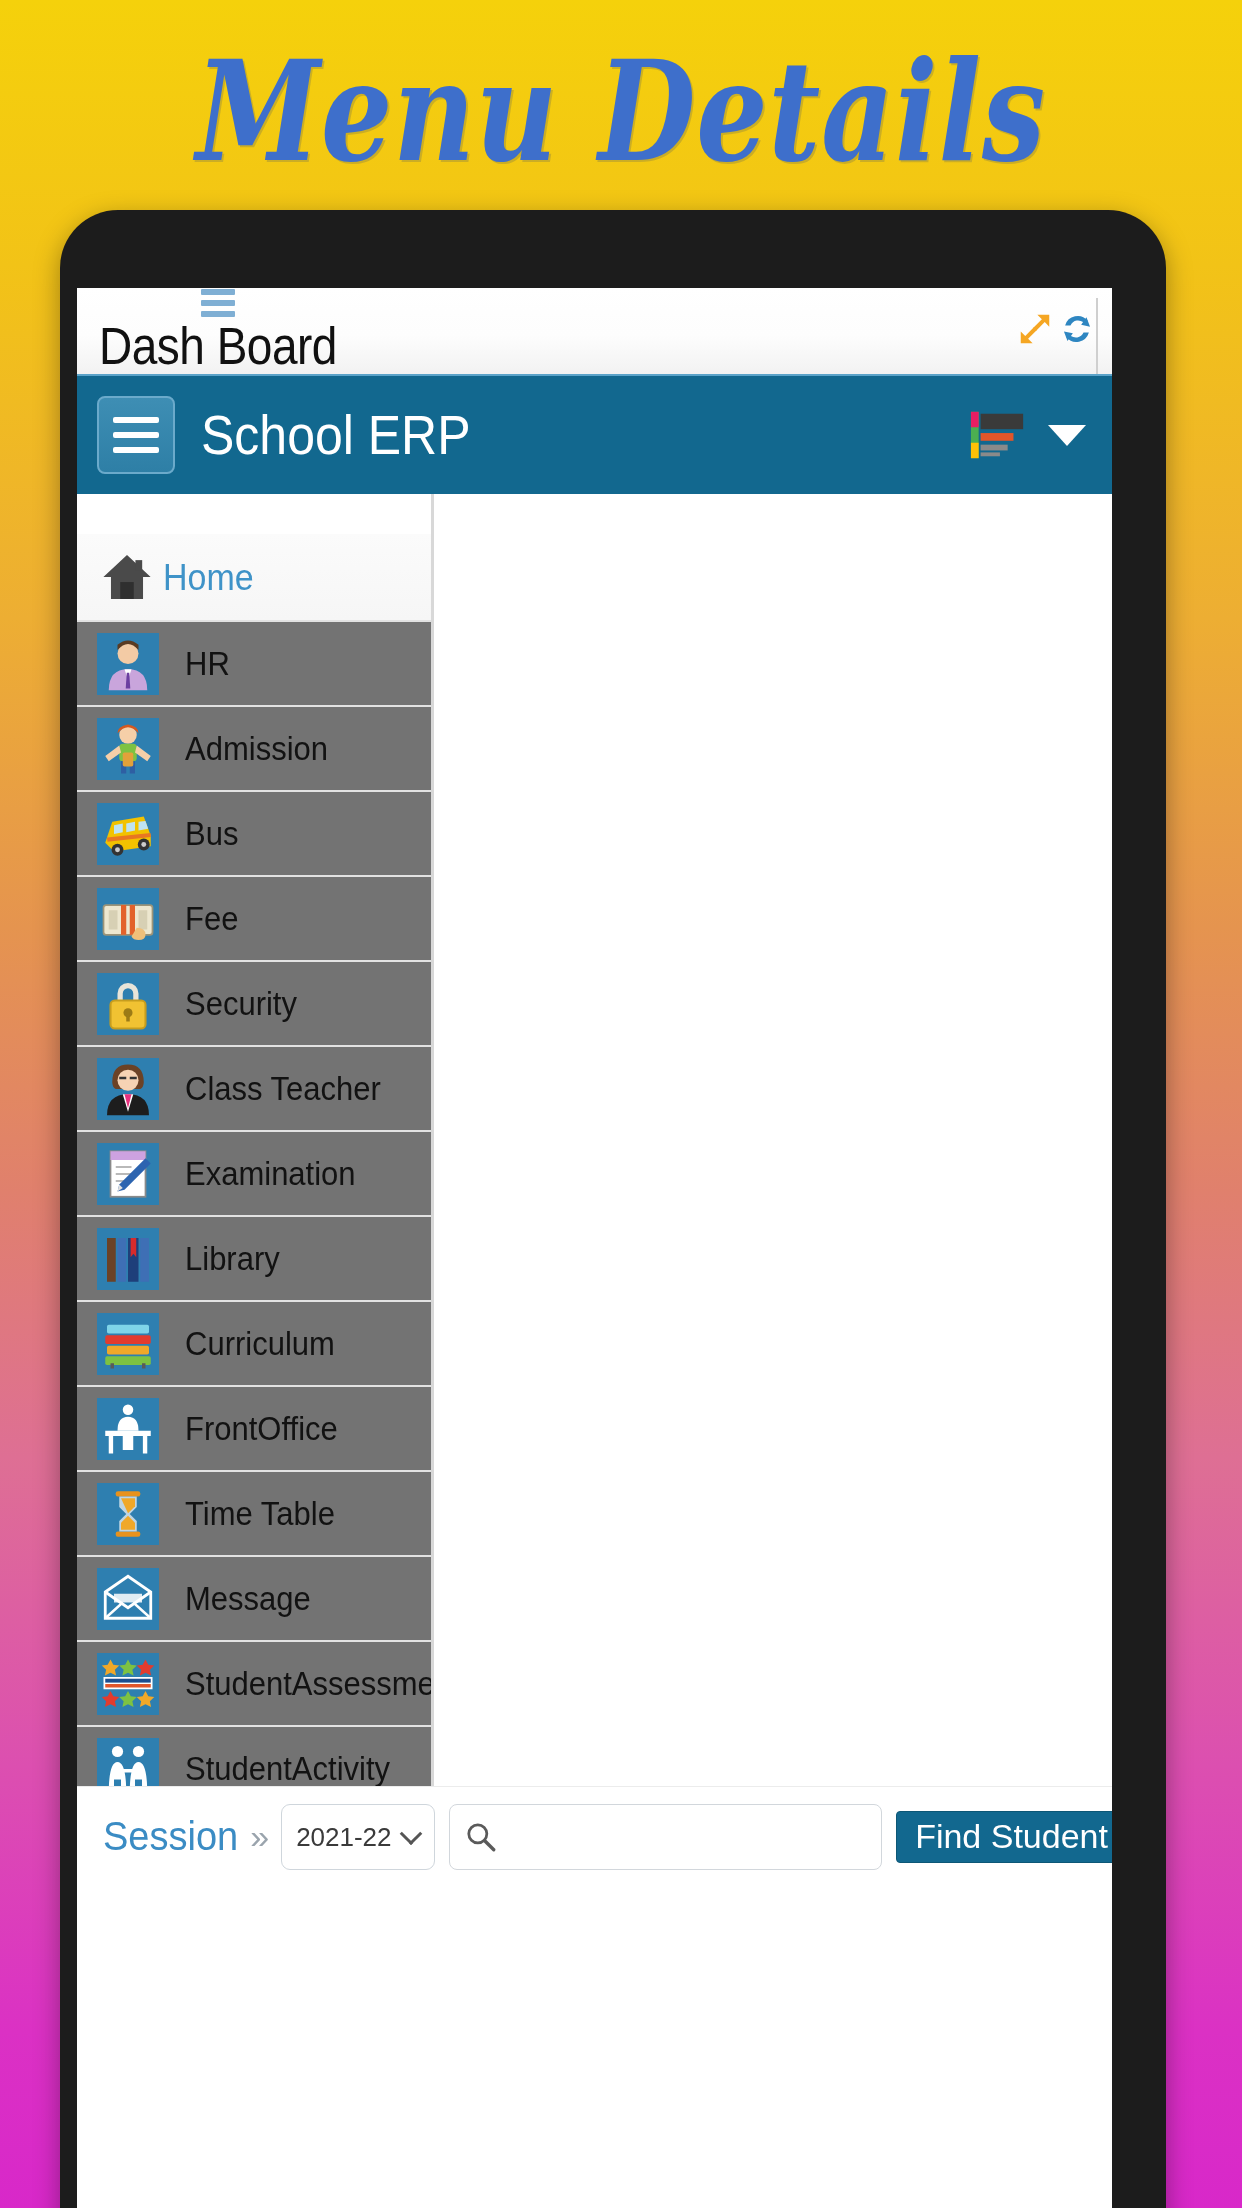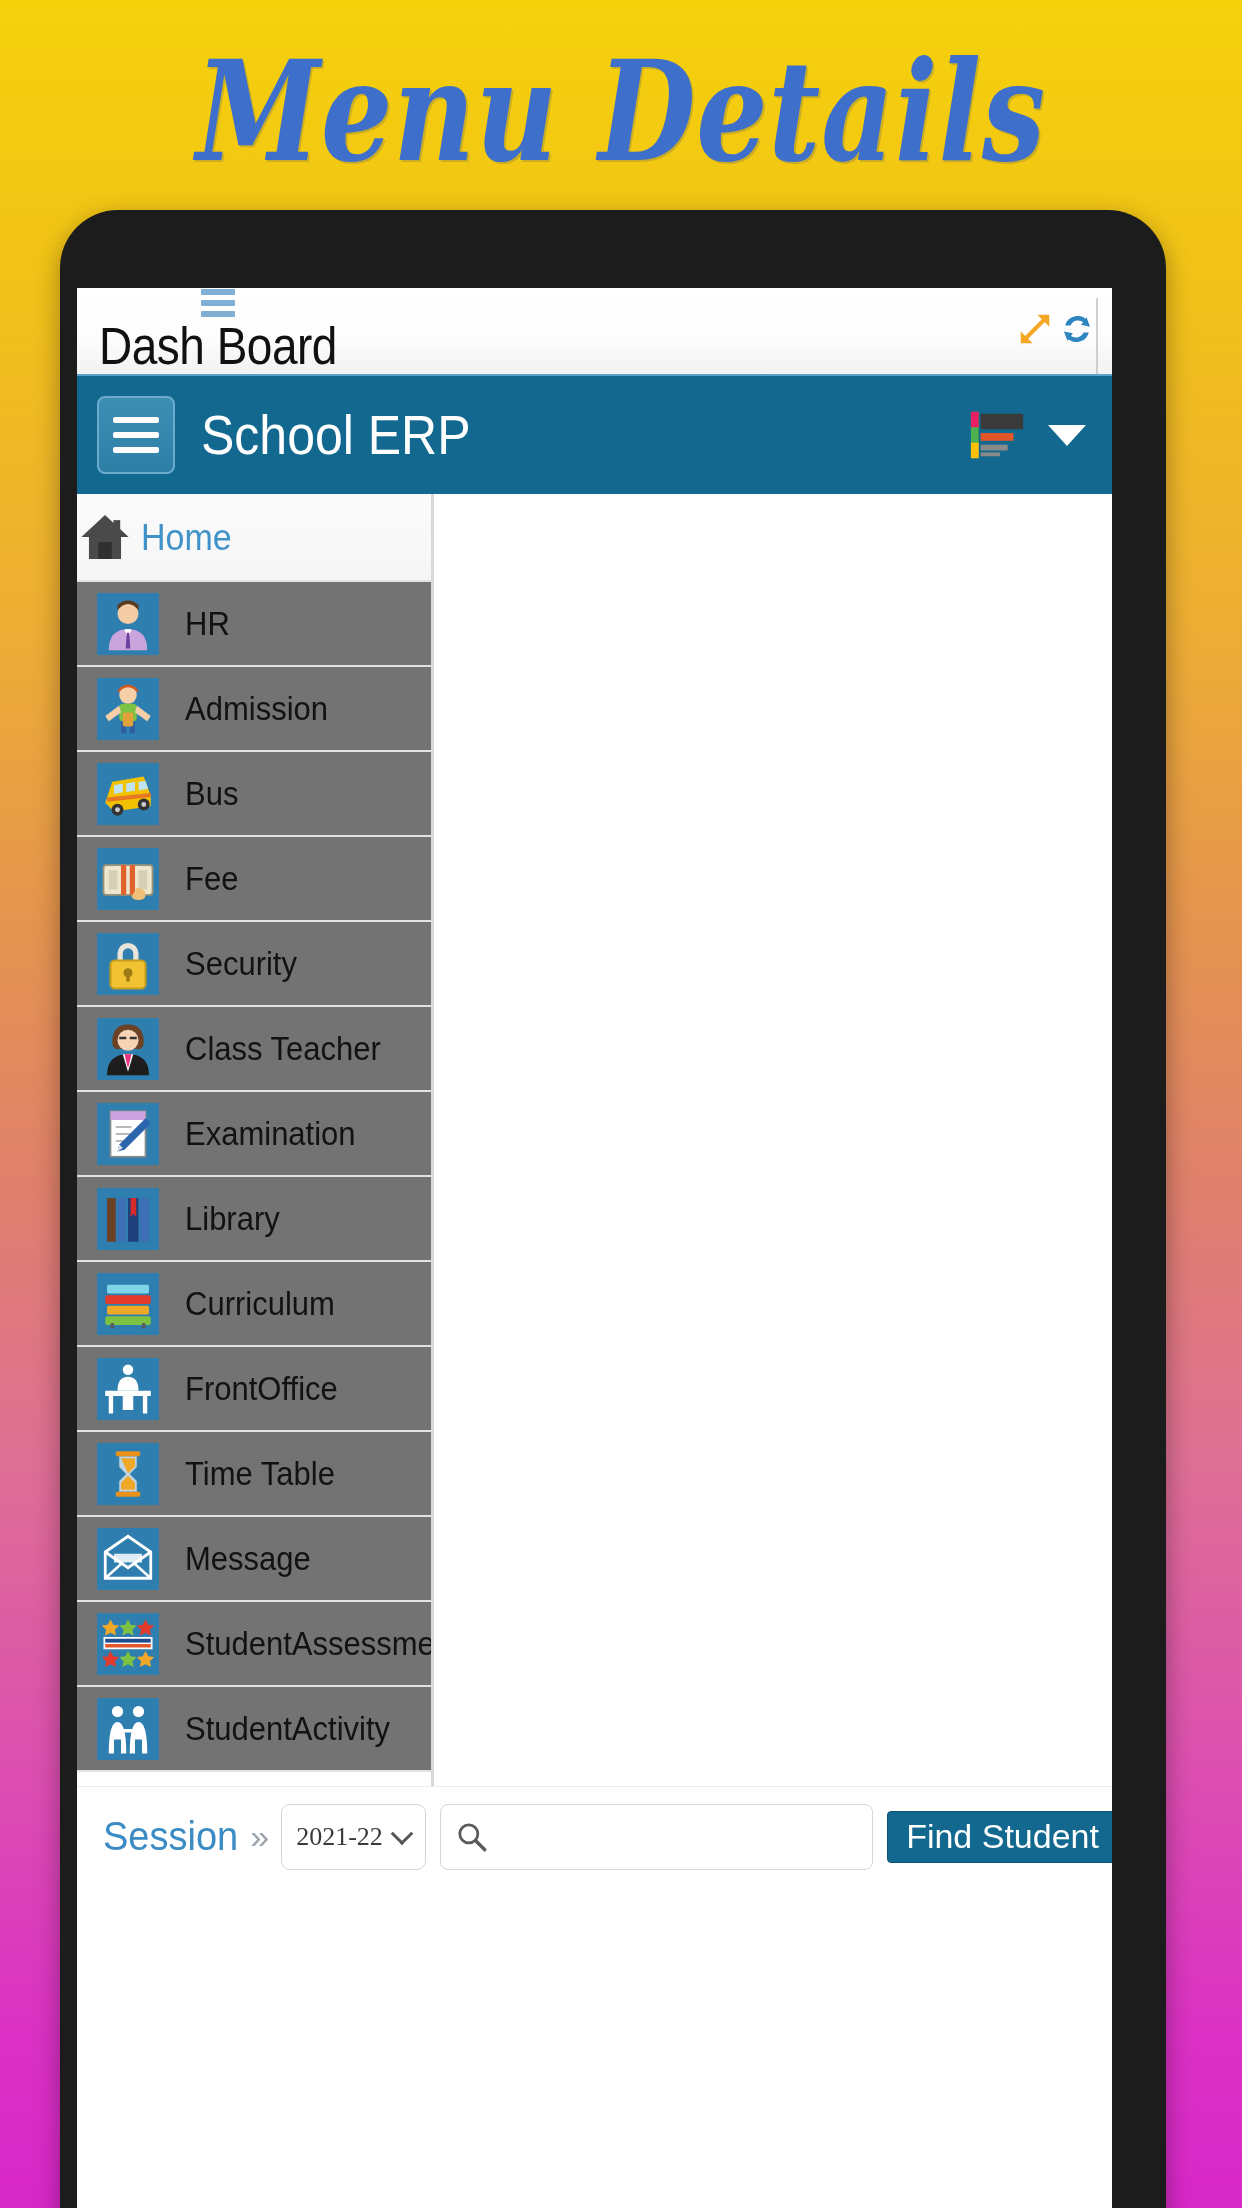--- a/index.html
+++ b/index.html
@@ -146,20 +146,22 @@
     display:flex;
     align-items:center;
     height:85px;
     border-bottom:2px solid #e2e2e2;
     background:#737373;
     cursor:pointer;
   }
   .menu-item.is-home {
     background:linear-gradient(180deg,#fbfbfb 0%,#f6f6f6 100%);
     height:88px;
+    padding-left:22px;
+    margin-top:40px;
   }
   .menu-icon {
     width:62px; height:62px;
     margin-left:20px;
     background:#2E7FB0;
     display:flex; align-items:center; justify-content:center;
     flex:none;
     overflow:hidden;
   }
   .menu-item.is-home .menu-icon {
@@ -200,21 +202,21 @@
     white-space:nowrap;
   }
   .chev-sep {
     color:#9aa4ad; font-size:34px; margin:0 12px 0 12px;
   }
   .session-select {
     appearance:none; -webkit-appearance:none;
     background:#ffffff;
     border:1px solid #cfd6dc;
     border-radius:9px;
-    font-family:Liberation Serif, serif;
+    font-family:Liberation Sans, sans-serif;
     font-size:26px;
     color:#3a3a3a;
     padding:12px 42px 12px 14px;
     height:66px;
     cursor:pointer;
   }
   .select-wrap { position:relative; display:inline-block; }
   .select-wrap::after {
     content:"";
     position:absolute; right:16px; top:50%;

